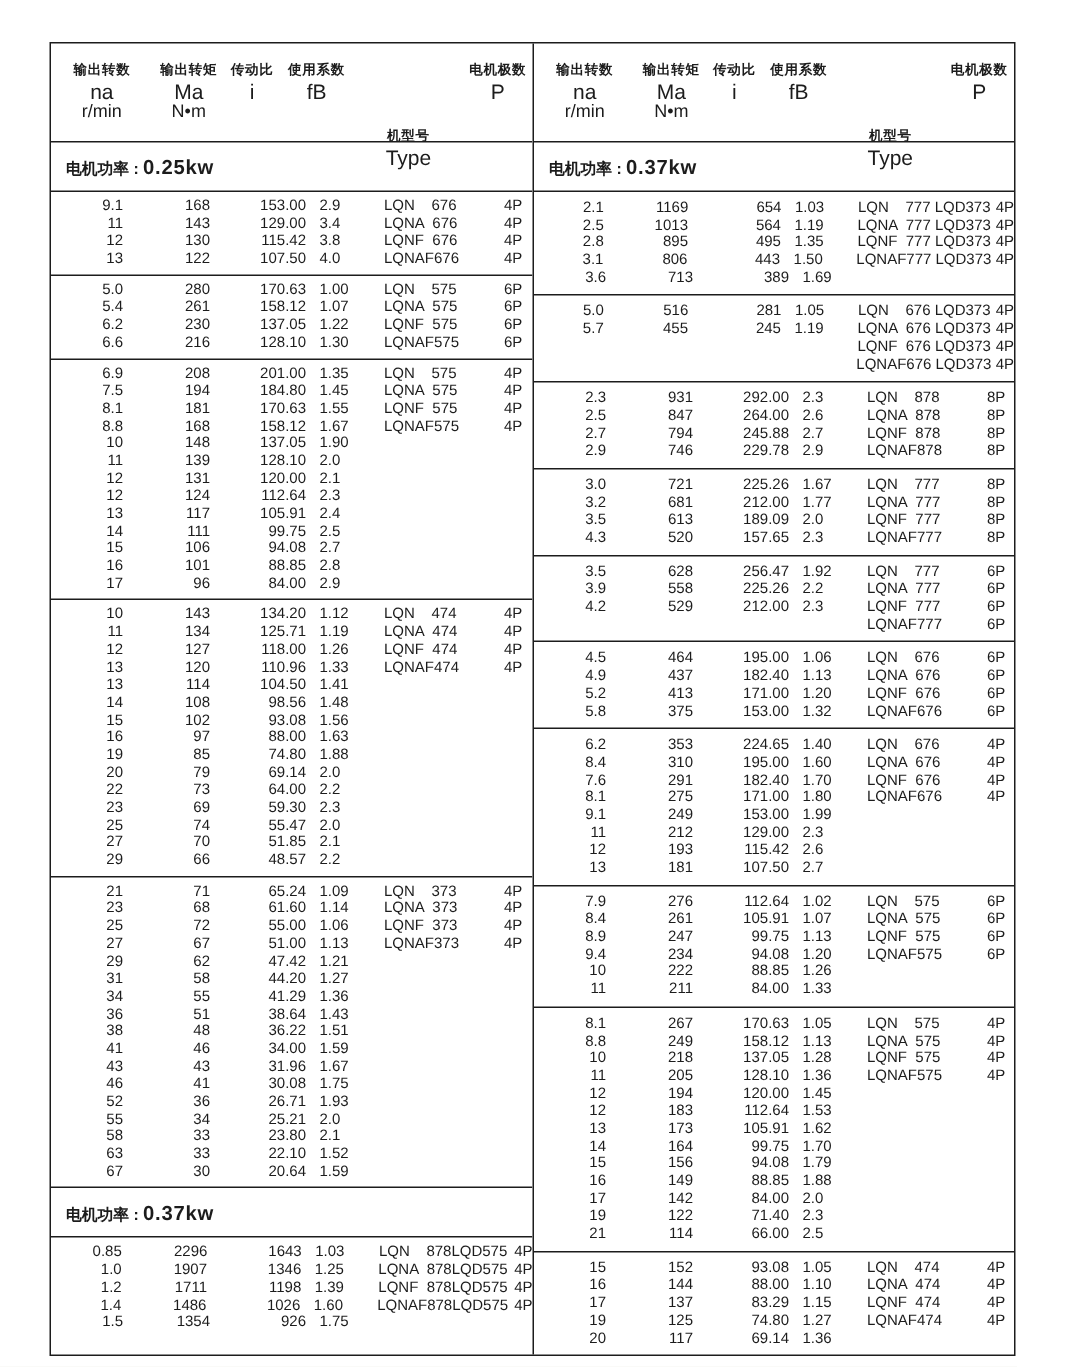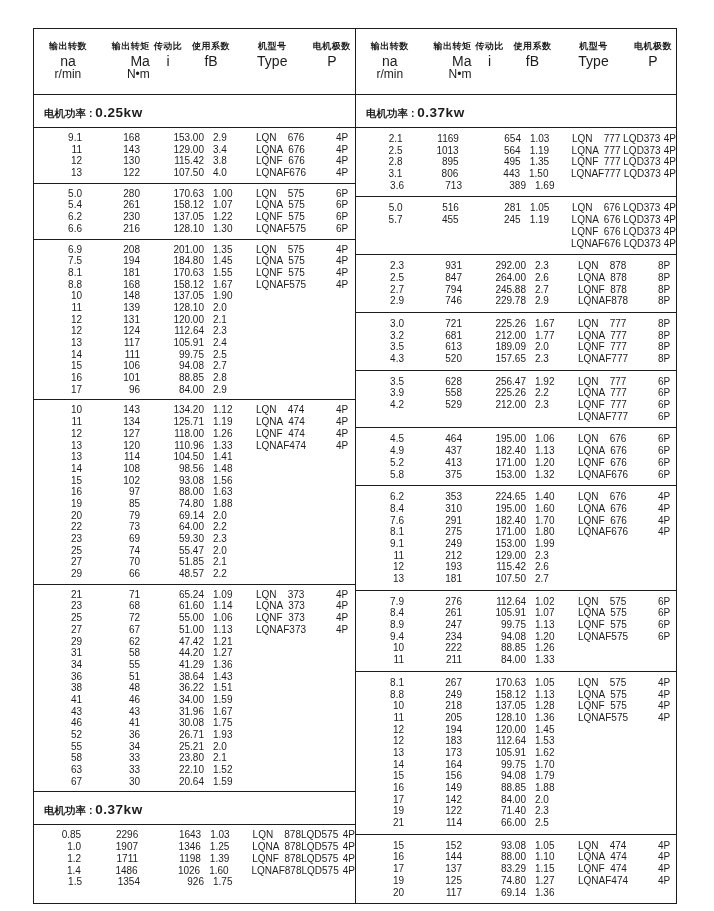--- a/index.html
+++ b/index.html
@@ -5,24 +5,24 @@
   html,body{margin:0;padding:0;background:#f6f6f4;}
   body{width:714px;height:911px;position:relative;font-family:"Liberation Sans",sans-serif;color:#1c1c1c;}
   .sheet{position:absolute;left:0;top:0;width:714px;height:911px;background:#ffffff;}
   .table-wrap{position:absolute;left:33px;top:28px;width:644px;height:876px;border:1.5px solid #1c1c1c;display:flex;background:#ffffff;box-sizing:border-box;}
   .panel{width:50%;overflow:hidden;box-sizing:border-box;}
   .panel-right{border-left:1px solid #1c1c1c;}
   
   .phead{height:66px;border-bottom:1px solid #1c1c1c;display:flex;padding-top:11px;box-sizing:border-box;}
   .hcol{text-align:center;}
   .hcol0{width:82px;}
-  .hcol1{width:58px;text-align:right;}
+  .hcol1{width:58px;}
   .hcol2{width:44px;}
   .hcol3{width:60px;}
-  .hcol4{width:88px;}
+  .hcol4{width:88px;margin-top:44px;}
   .hcol5{width:56px;}
   .hzh{font-size:9px;font-weight:bold;letter-spacing:.5px;line-height:13px;}
   .hsym{font-size:14px;line-height:16px;}
   .hunit{font-size:12px;line-height:11px;}
   
   .sec-title{padding:8px 0 6px 10px;border-bottom:1px solid #1c1c1c;}
   .stl{font-size:10.5px;font-weight:bold;}
   .stv{font-size:13.5px;font-weight:bold;letter-spacing:.5px;}
   
   .block{padding:4px 0 4px 0;border-bottom:1px solid #1c1c1c;}

